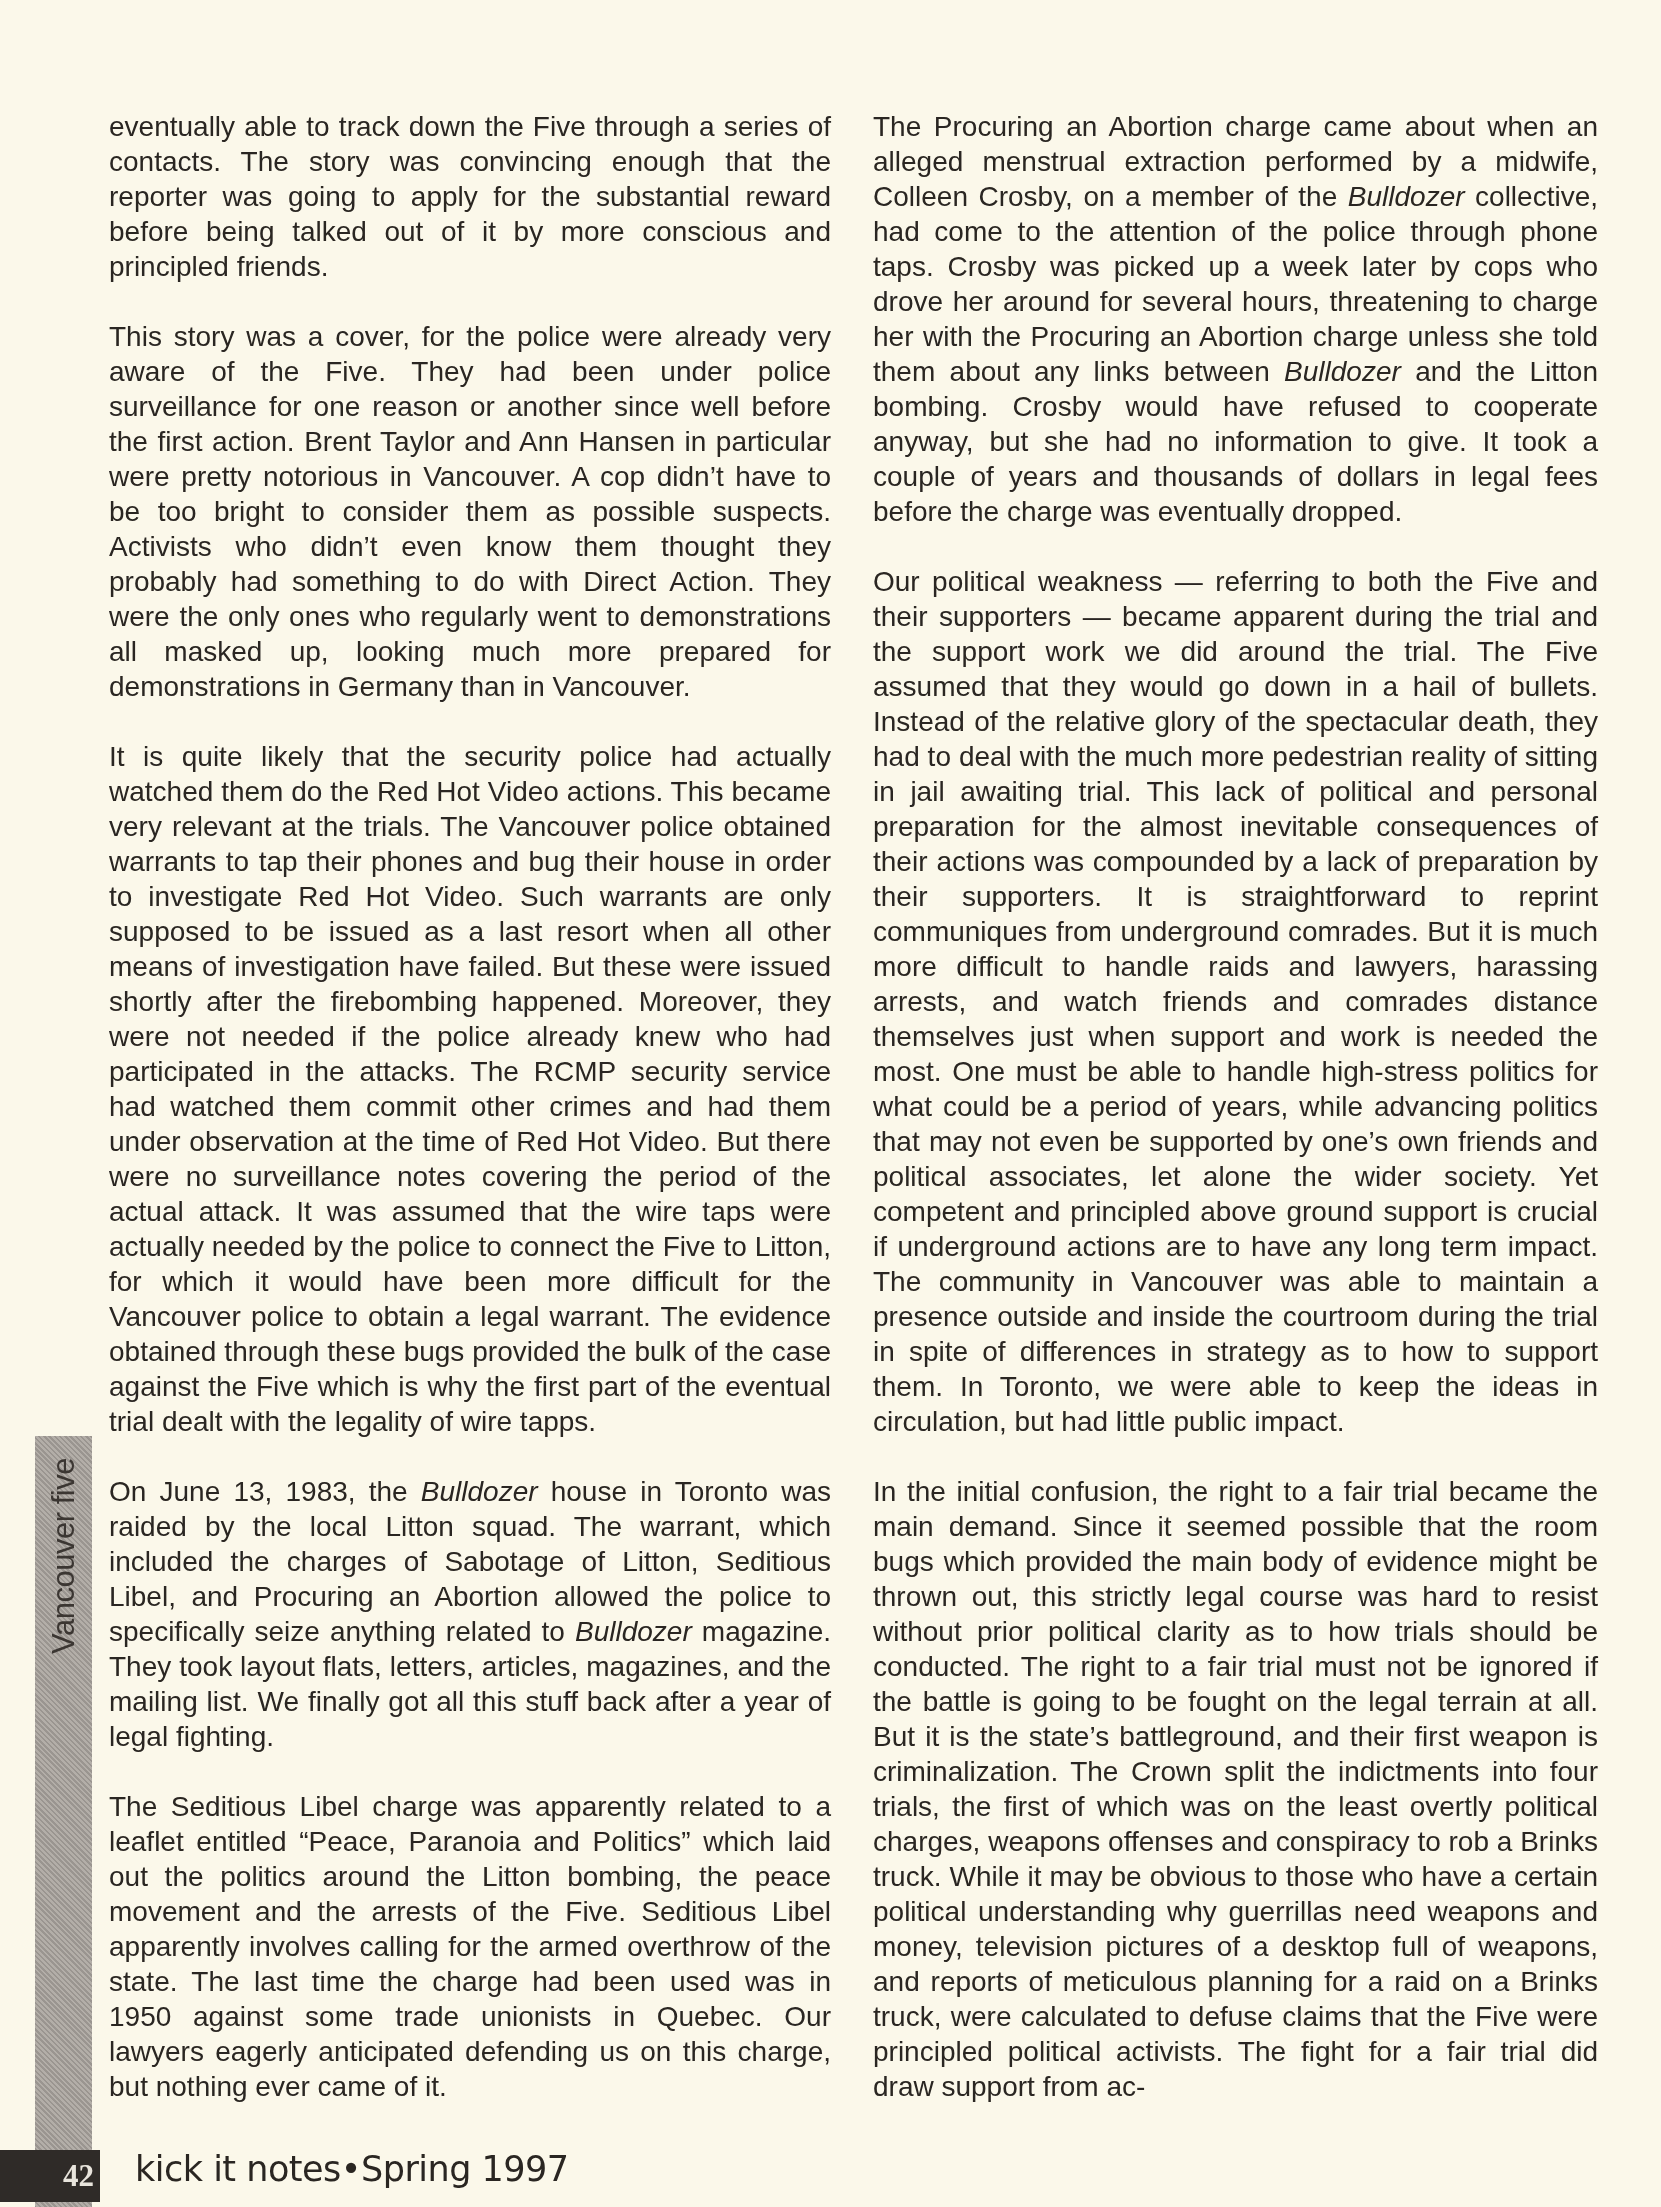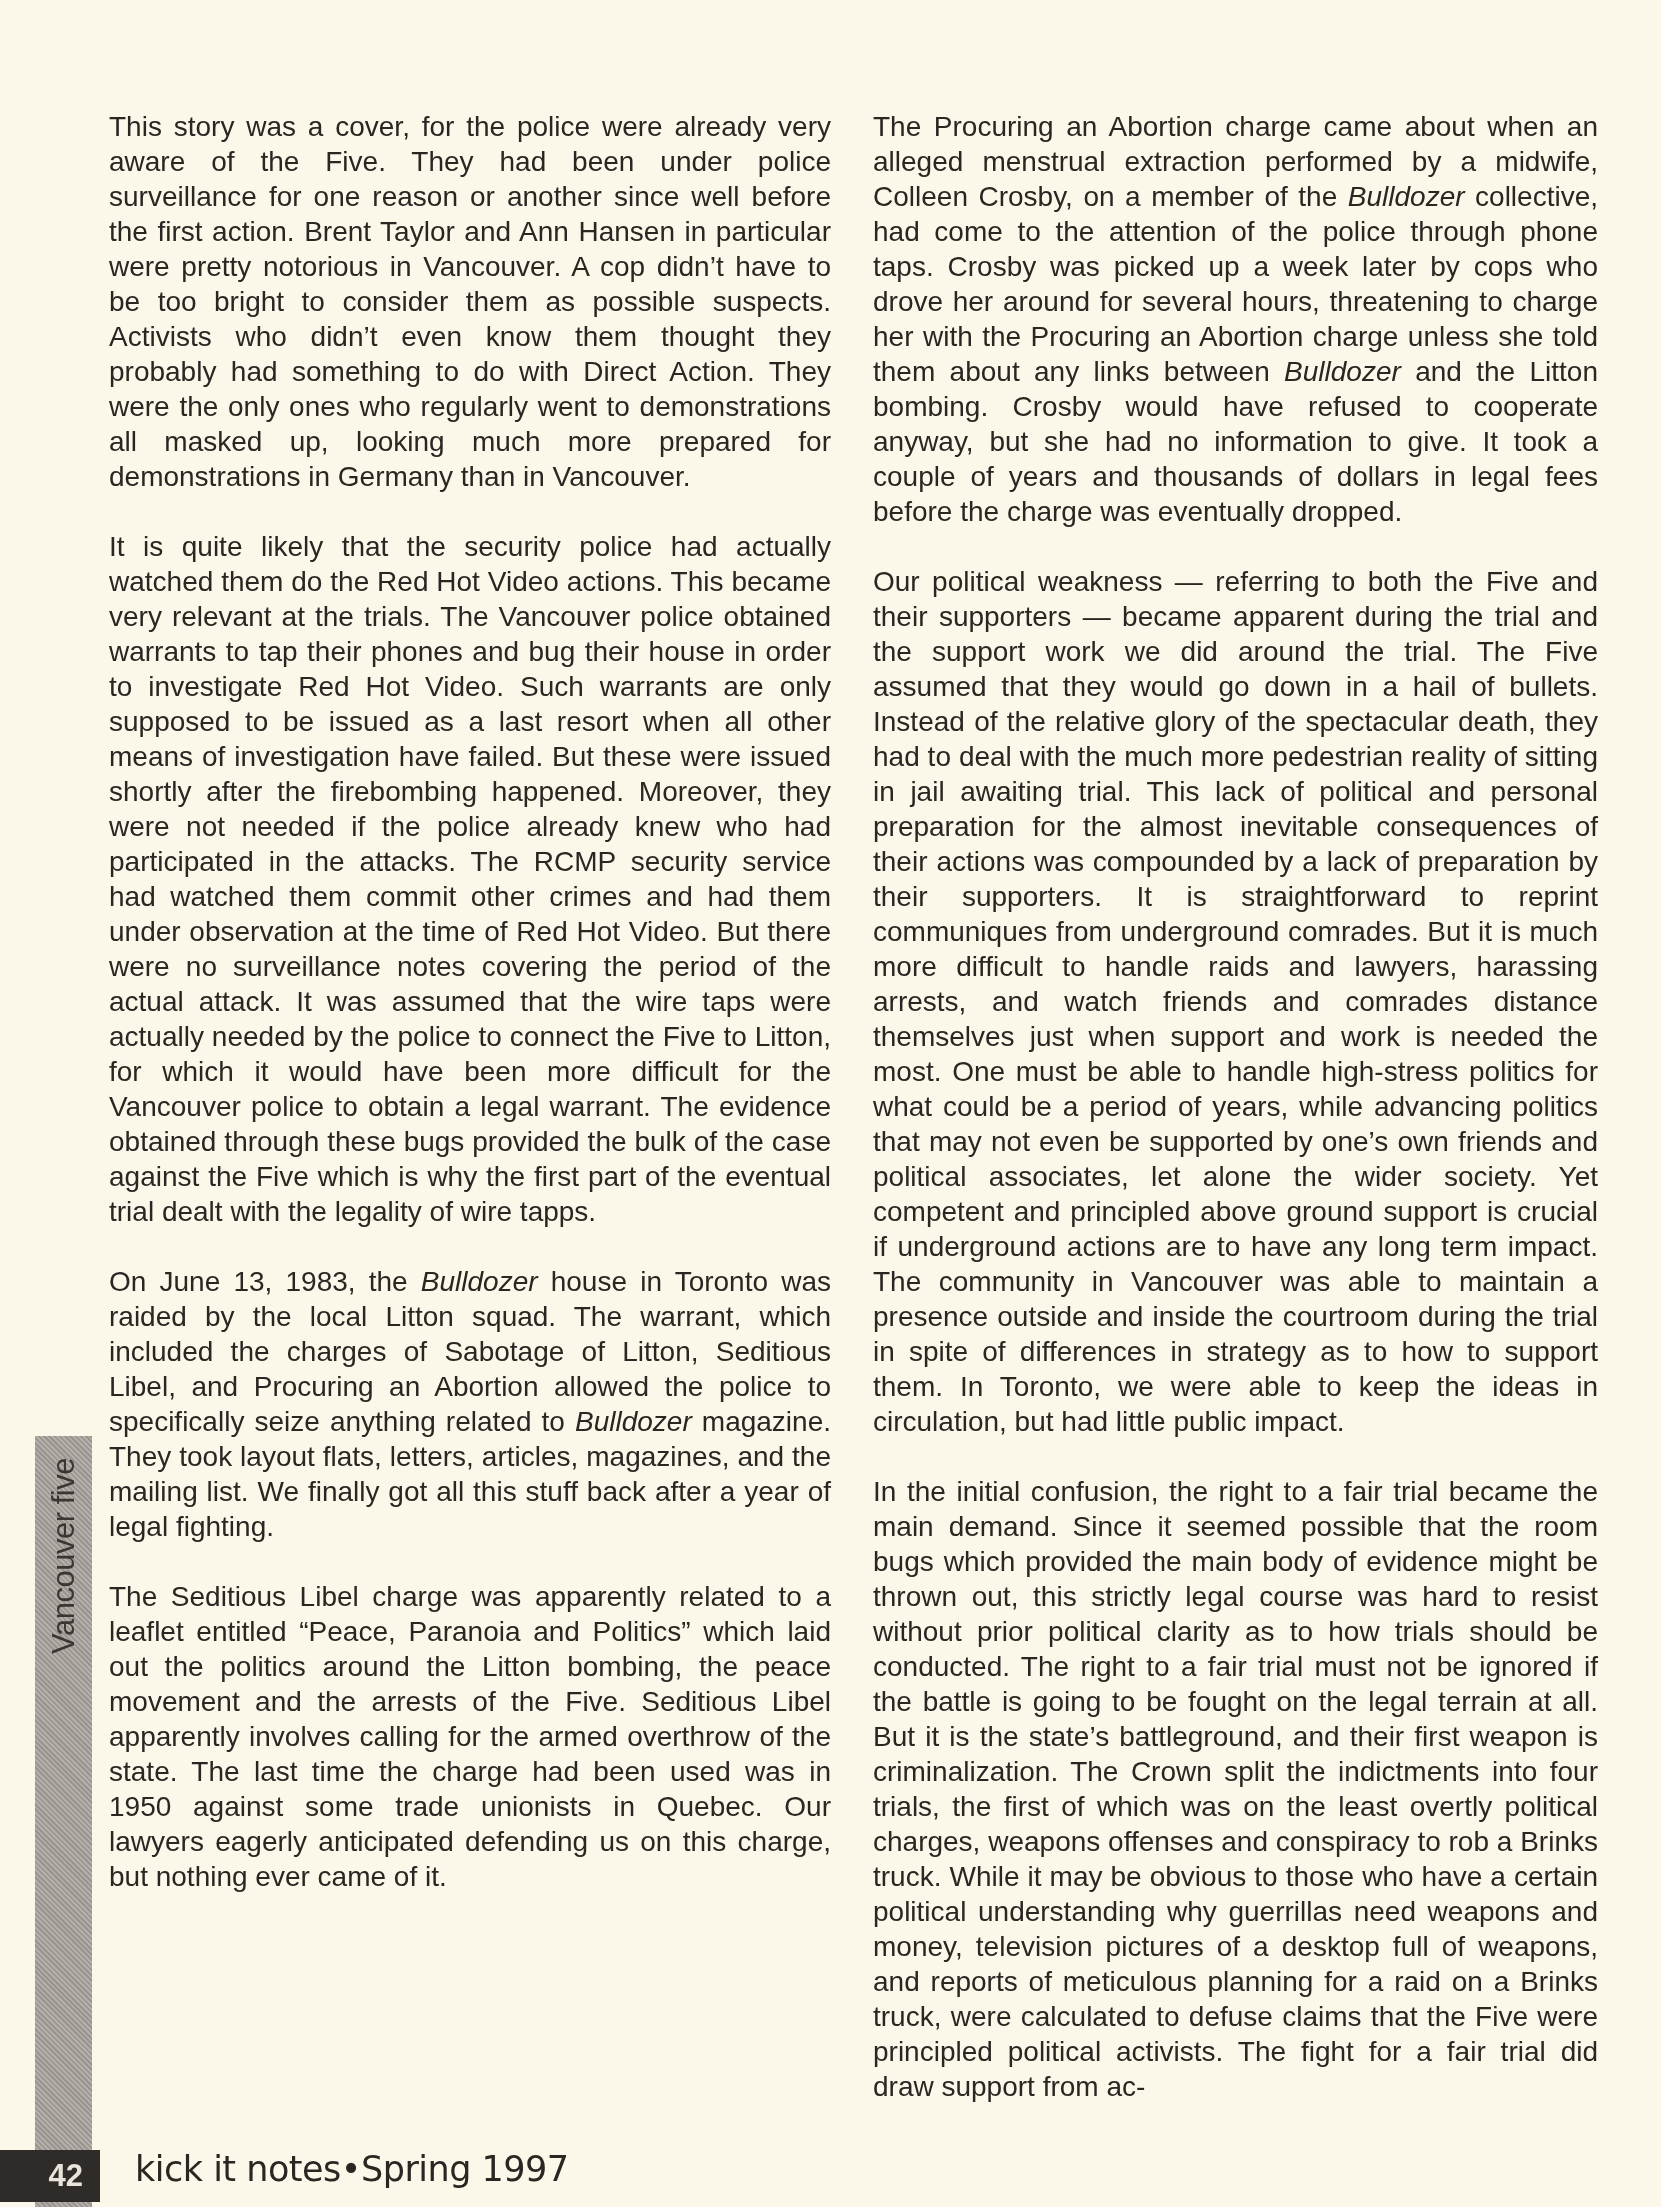--- a/index.html
+++ b/index.html
@@ -5,27 +5,28 @@
   html, body { margin:0; padding:0; }
   body { width:1661px; height:2208px; background:#fbf8ea; position:relative; overflow:hidden; color:#2a2622; }
   .col { position:absolute; top:109px; font-family:"Liberation Sans", sans-serif; font-size:28px; line-height:35px; text-align:justify; }
   .col.left { left:109px; width:722px; }
   .col.right { left:873px; width:725px; }
   .col p { margin:0 0 35px 0; }
   i { }
   .sidebar { position:absolute; left:35px; top:1436px; width:57px; height:772px; background:repeating-linear-gradient(45deg,#9a9590 0 1.8px,#b3aea8 1.8px 3.7px); }
   .sidebar-label { position:absolute; left:35px; top:1436px; width:57px; height:240px; }
   .sidebar-label span { position:absolute; left:50%; top:50%; transform:translate(-50%,-50%) rotate(-90deg); white-space:nowrap; font-family:"Liberation Sans", sans-serif; font-size:31px; color:#3b3632; letter-spacing:-0.5px; }
-  .page-num { position:absolute; left:0px; top:2150px; width:100px; height:52px; background:#2f2b28; color:#e8e4dc; font-family:Liberation Sans, sans-serif; font-weight:bold; font-size:31px; display:flex; align-items:center; justify-content:flex-end; padding-right:17px; box-sizing:border-box; }
+  .page-num { position:absolute; left:0px; top:2150px; width:100px; height:52px; background:#2f2b28; color:#e8e4dc; font-family:Liberation Serif, serif; font-weight:bold; font-size:31px; display:flex; align-items:center; justify-content:flex-end; padding-right:6px; box-sizing:border-box; }
   .footer-title { position:absolute; left:135px; top:2149px; font-family:"DejaVu Sans", sans-serif; font-size:35px; color:#2a2622; letter-spacing:-0.5px; }
 </style>
 </head>
 <body>
 
 <div class="col left">
+  <p>eventually able to track down the Five through a series of contacts. The story was convincing enough that the reporter was going to apply for the substantial reward before being talked out of it by more conscious and principled friends.</p>
   <p>This story was a cover, for the police were already very aware of the Five. They had been under police surveillance for one reason or another since well before the first action. Brent Taylor and Ann Hansen in particular were pretty notorious in Vancouver. A cop didn’t have to be too bright to consider them as possible suspects. Activists who didn’t even know them thought they probably had something to do with Direct Action. They were the only ones who regularly went to demonstrations all masked up, looking much more prepared for demonstrations in Germany than in Vancouver.</p>
   <p>It is quite likely that the security police had actually watched them do the Red Hot Video actions. This became very relevant at the trials. The Vancouver police obtained warrants to tap their phones and bug their house in order to investigate Red Hot Video. Such warrants are only supposed to be issued as a last resort when all other means of investigation have failed. But these were issued shortly after the firebombing happened. Moreover, they were not needed if the police already knew who had participated in the attacks. The RCMP security service had watched them commit other crimes and had them under observation at the time of Red Hot Video. But there were no surveillance notes covering the period of the actual attack. It was assumed that the wire taps were actually needed by the police to connect the Five to Litton, for which it would have been more difficult for the Vancouver police to obtain a legal warrant. The evidence obtained through these bugs provided the bulk of the case against the Five which is why the first part of the eventual trial dealt with the legality of wire tapps.</p>
   <p><span>On June 13, 1983, the </span><i>Bulldozer</i><span> house in Toronto was raided by the local Litton squad. The warrant, which included the charges of Sabotage of Litton, Seditious Libel, and Procuring an Abortion allowed the police to specifically seize anything related to </span><i>Bulldozer</i><span> magazine. They took layout flats, letters, articles, magazines, and the mailing list. We finally got all this stuff back after a year of legal fighting.</span></p>
   <p>The Seditious Libel charge was apparently related to a leaflet entitled “Peace, Paranoia and Politics” which laid out the politics around the Litton bombing, the peace movement and the arrests of the Five. Seditious Libel apparently involves calling for the armed overthrow of the state. The last time the charge had been used was in 1950 against some trade unionists in Quebec. Our lawyers eagerly anticipated defending us on this charge, but nothing ever came of it.</p>
 </div>
 
 <div class="col right">
   <p><span>The Procuring an Abortion charge came about when an alleged menstrual extraction performed by a midwife, Colleen Crosby, on a member of the </span><i>Bulldozer</i><span> collective, had come to the attention of the police through phone taps. Crosby was picked up a week later by cops who drove her around for several hours, threatening to charge her with the Procuring an Abortion charge unless she told them about any links between </span><i>Bulldozer</i><span> and the Litton bombing. Crosby would have refused to cooperate anyway, but she had no information to give. It took a couple of years and thousands of dollars in legal fees before the charge was eventually dropped.</span></p>
   <p>Our political weakness — referring to both the Five and their supporters — became apparent during the trial and the support work we did around the trial. The Five assumed that they would go down in a hail of bullets. Instead of the relative glory of the spectacular death, they had to deal with the much more pedestrian reality of sitting in jail awaiting trial. This lack of political and personal preparation for the almost inevitable consequences of their actions was compounded by a lack of preparation by their supporters. It is straightforward to reprint communiques from underground comrades. But it is much more difficult to handle raids and lawyers, harassing arrests, and watch friends and comrades distance themselves just when support and work is needed the most. One must be able to handle high-stress politics for what could be a period of years, while advancing politics that may not even be supported by one’s own friends and political associates, let alone the wider society. Yet competent and principled above ground support is crucial if underground actions are to have any long term impact. The community in Vancouver was able to maintain a presence outside and inside the courtroom during the trial in spite of differences in strategy as to how to support them. In Toronto, we were able to keep the ideas in circulation, but had little public impact.</p>
   <p>In the initial confusion, the right to a fair trial became the main demand. Since it seemed possible that the room bugs which provided the main body of evidence might be thrown out, this strictly legal course was hard to resist without prior political clarity as to how trials should be conducted. The right to a fair trial must not be ignored if the battle is going to be fought on the legal terrain at all. But it is the state’s battleground, and their first weapon is criminalization. The Crown split the indictments into four trials, the first of which was on the least overtly political charges, weapons offenses and conspiracy to rob a Brinks truck. While it may be obvious to those who have a certain political understanding why guerrillas need weapons and money, television pictures of a desktop full of weapons, and reports of meticulous planning for a raid on a Brinks truck, were calculated to defuse claims that the Five were principled political activists. The fight for a fair trial did draw support from ac-</p>

